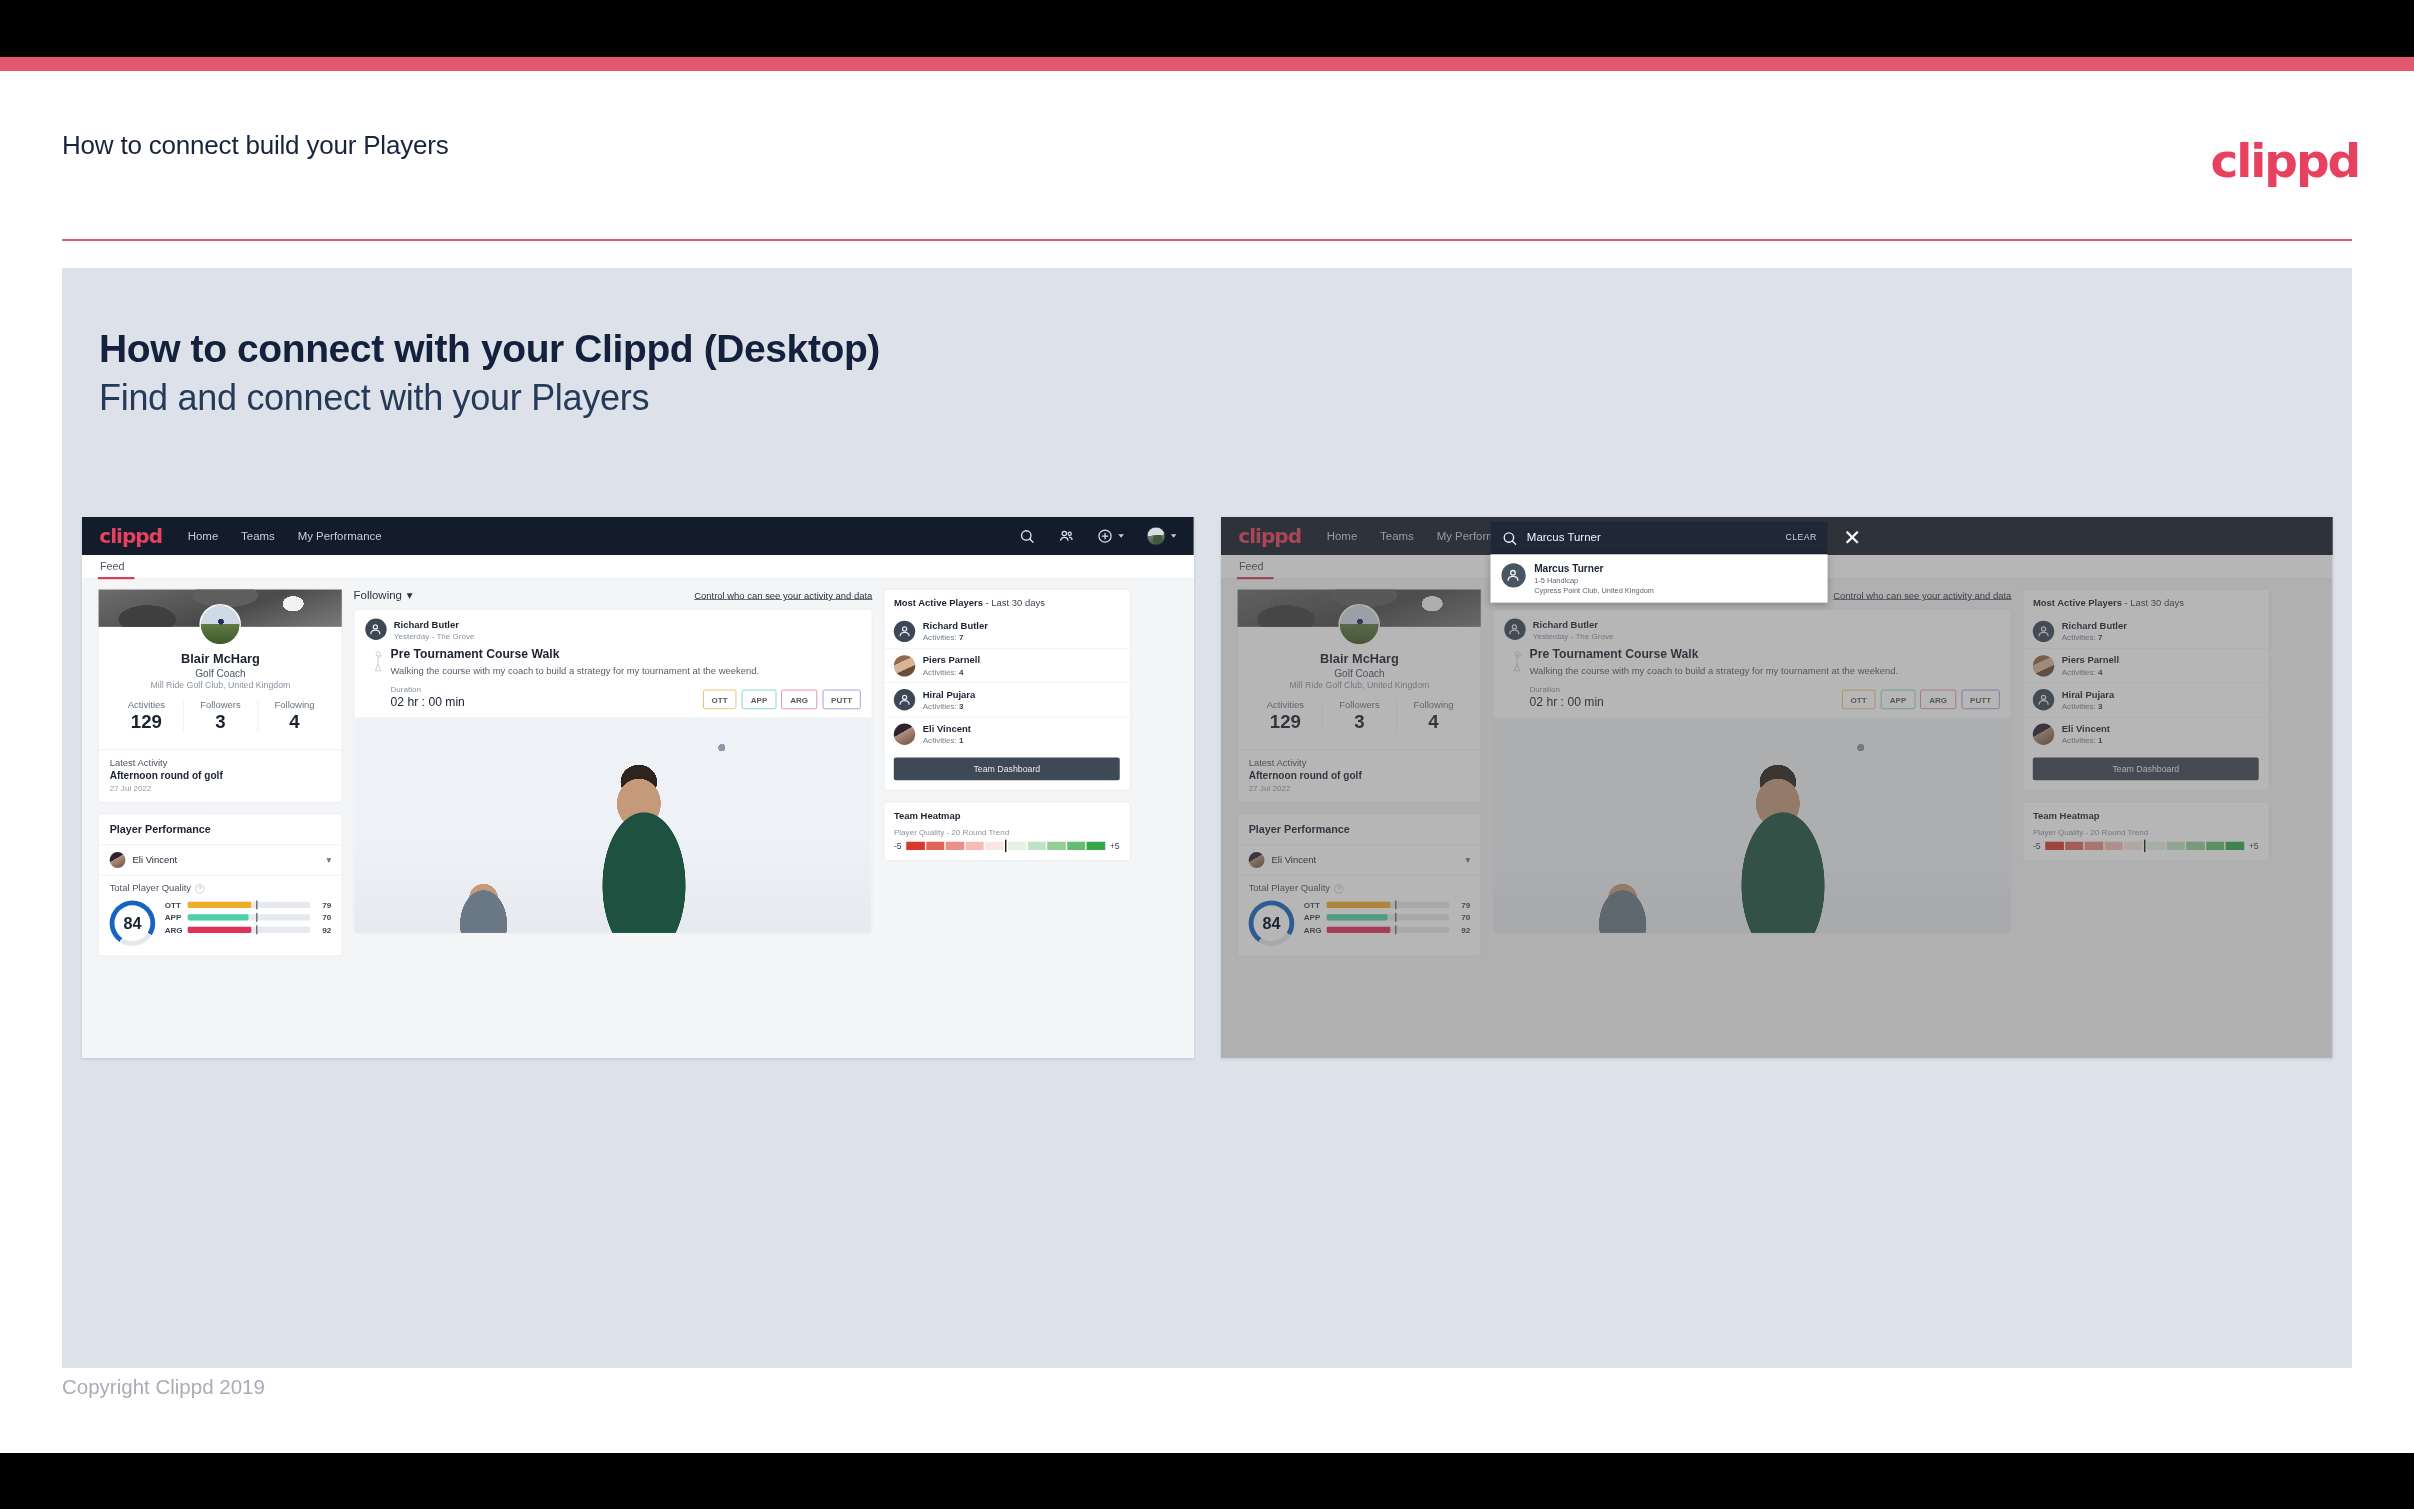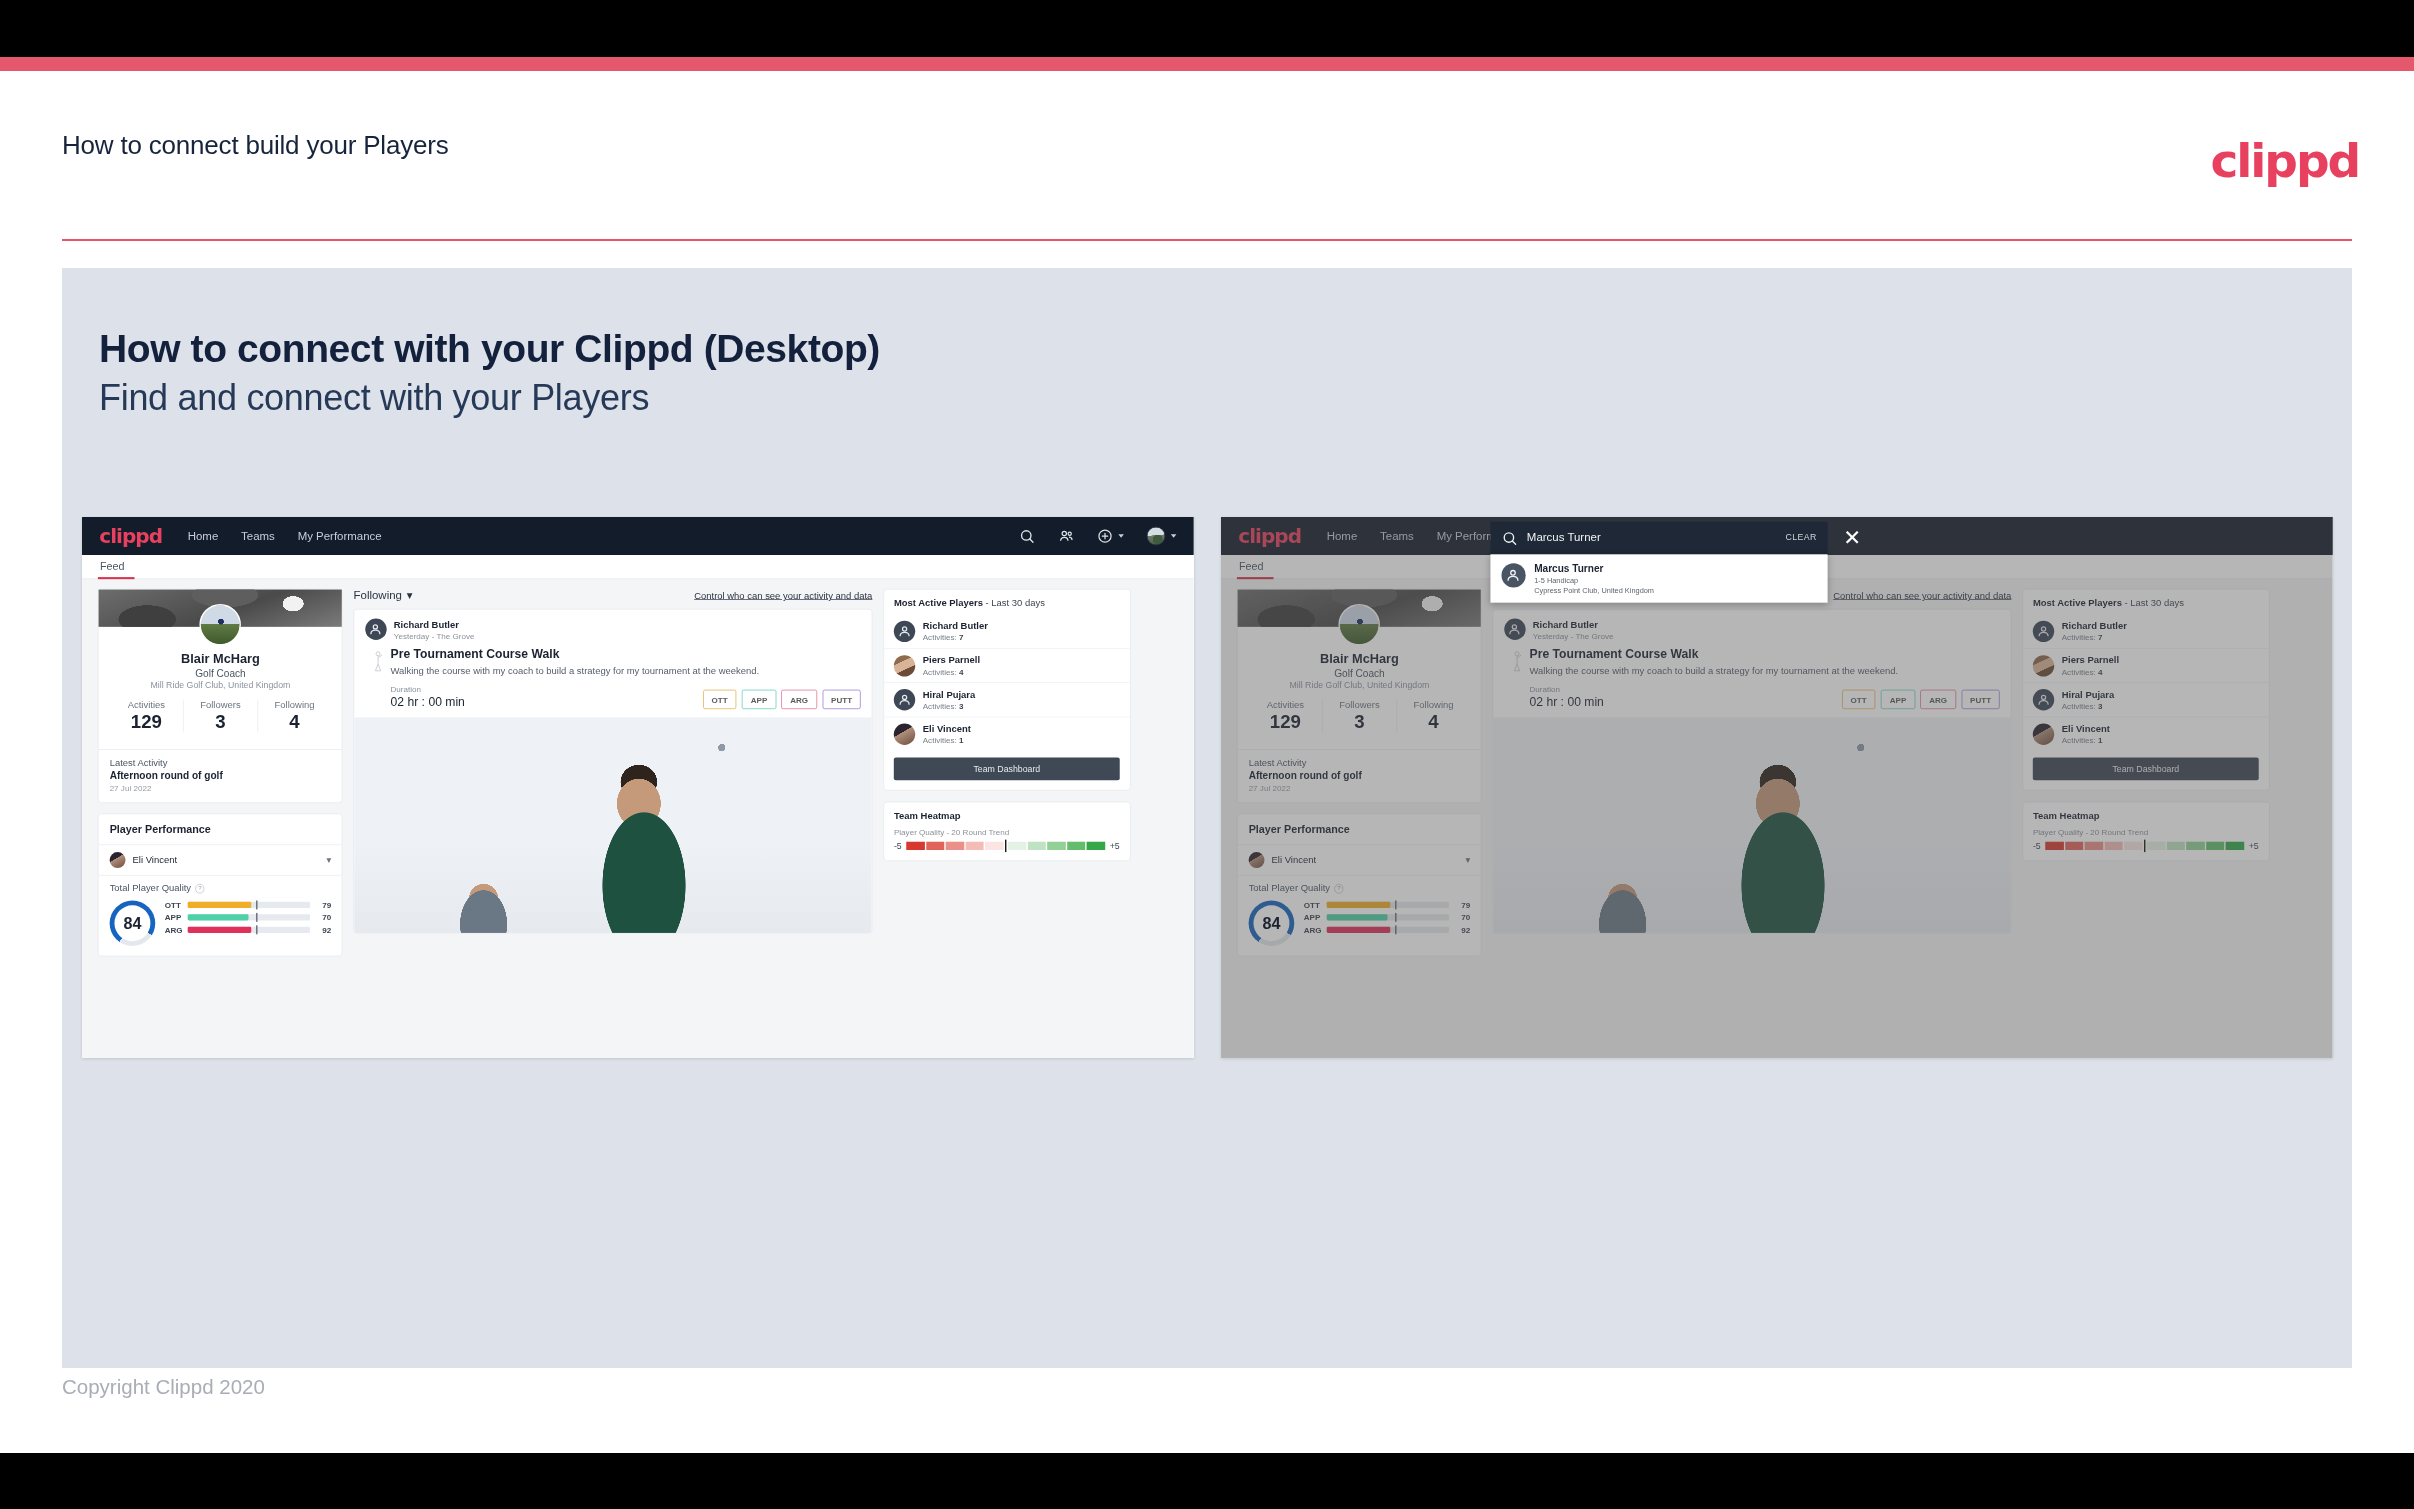--- a/index.html
+++ b/index.html
@@ -769,14 +769,14 @@
             <div class="sugg-c">Cypress Point Club, United Kingdom</div>
           </span>
         </div>
       </div>
 
     </div>
   </div>
 
 </div>
 
-<div class="copyright">Copyright Clippd 2020</div>
+<div class="copyright">Copyright Clippd 2019</div>
 
 
 </body></html>

